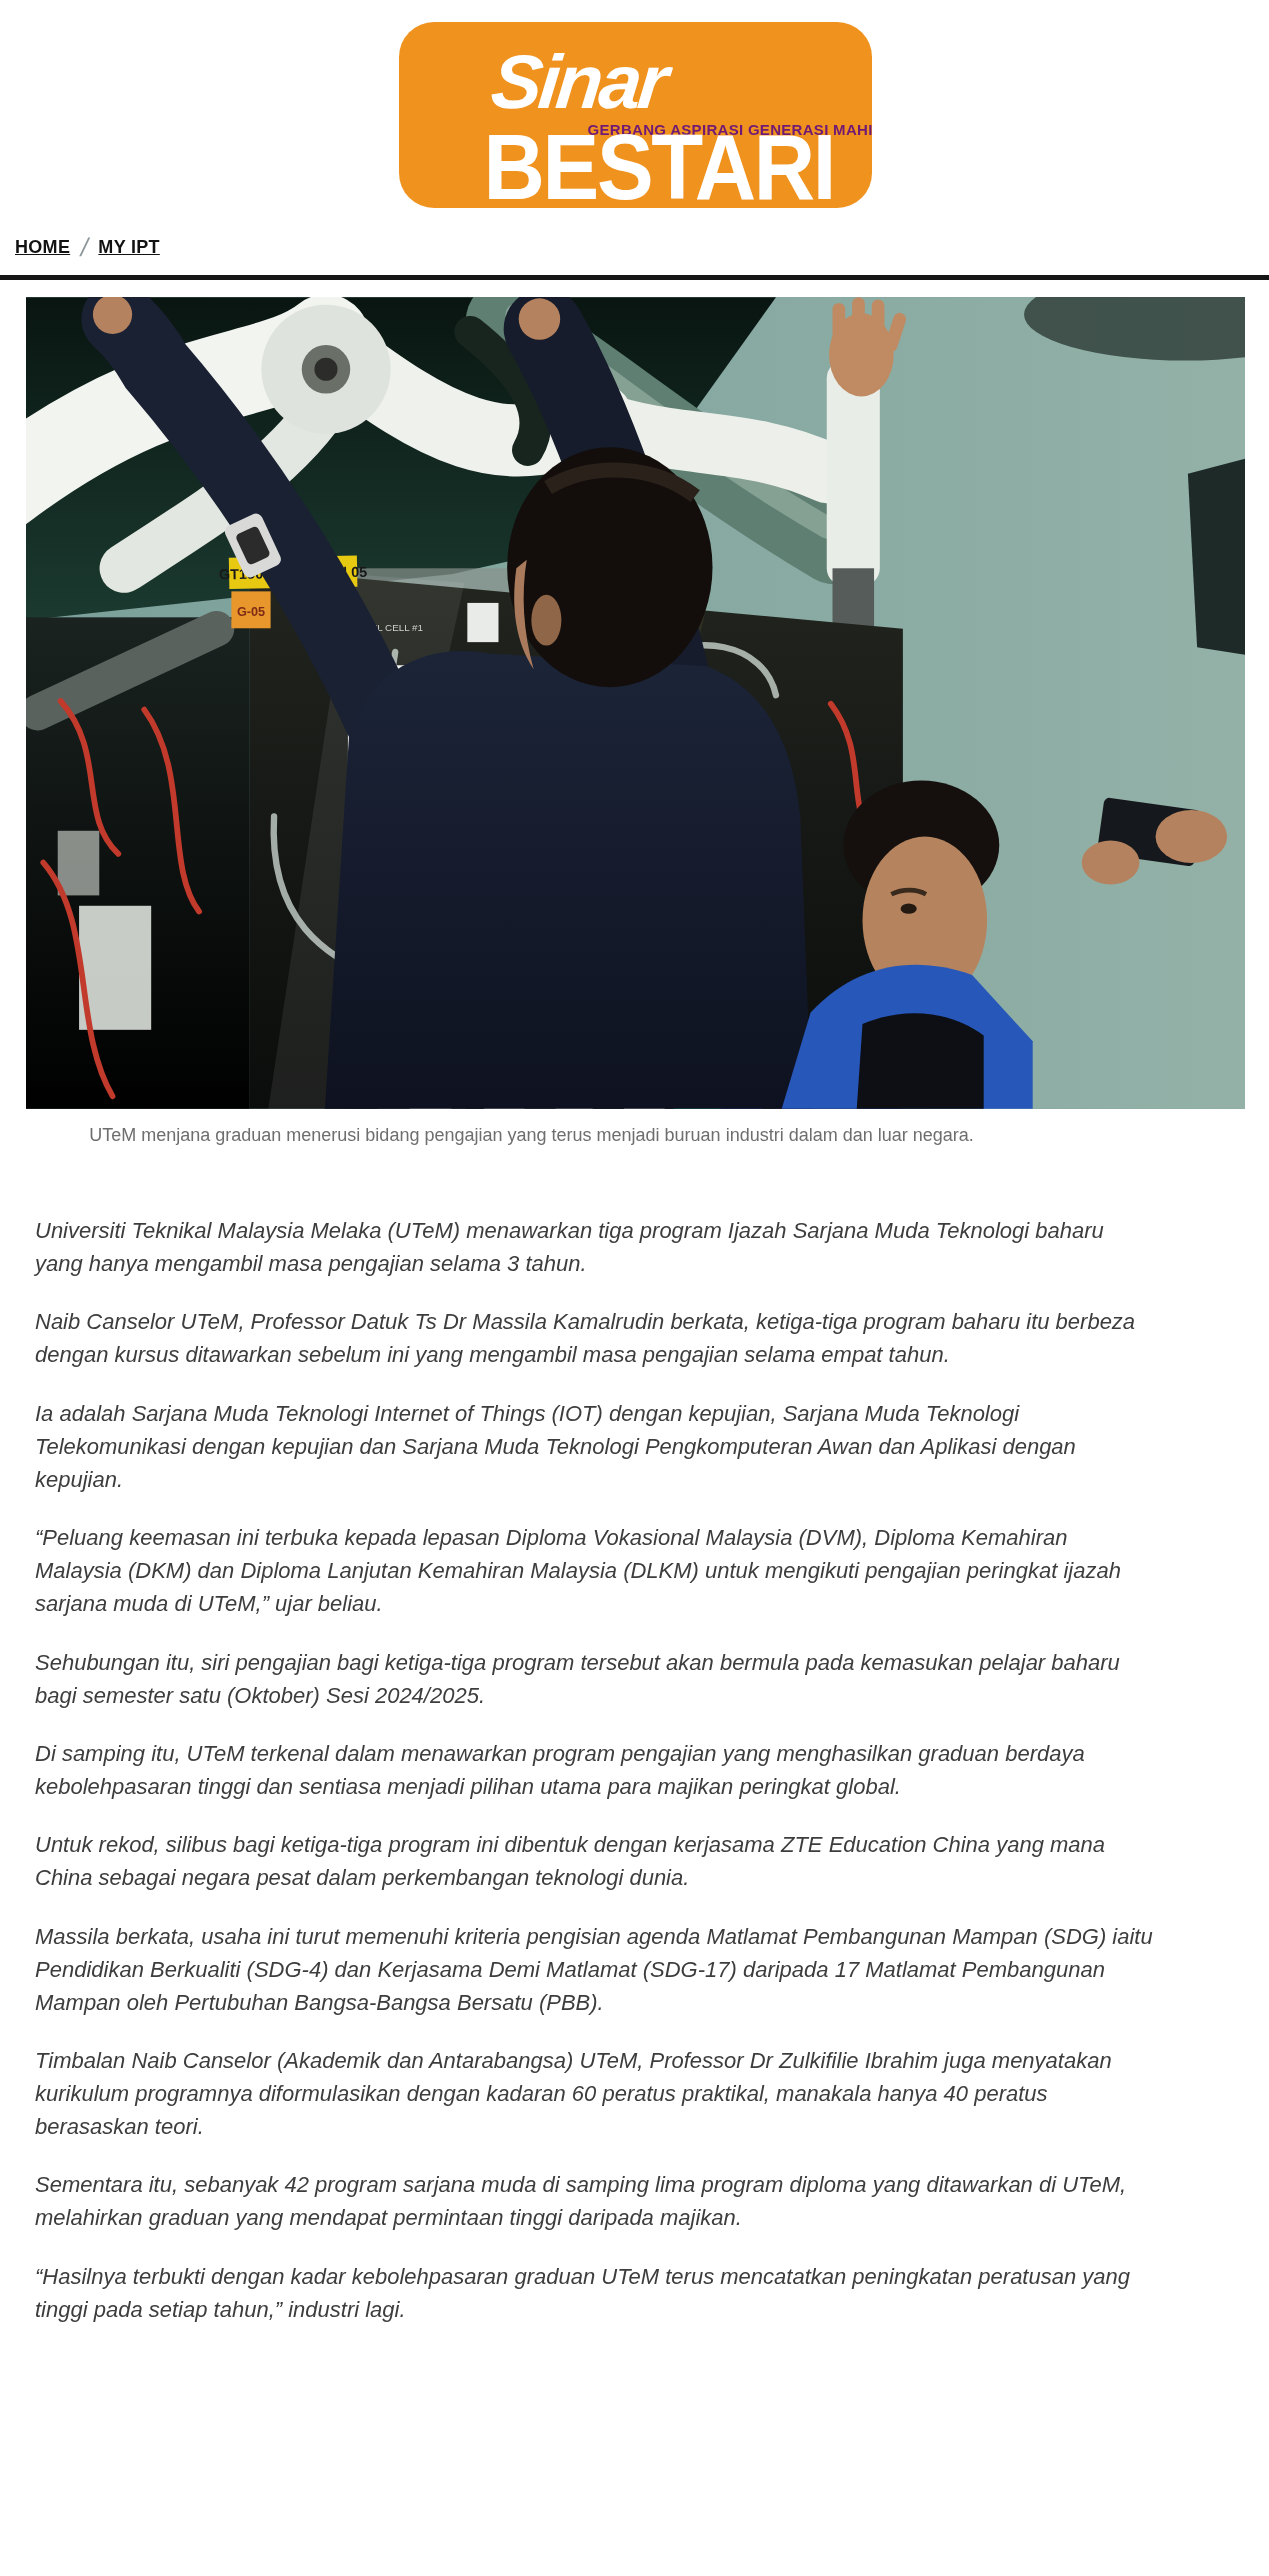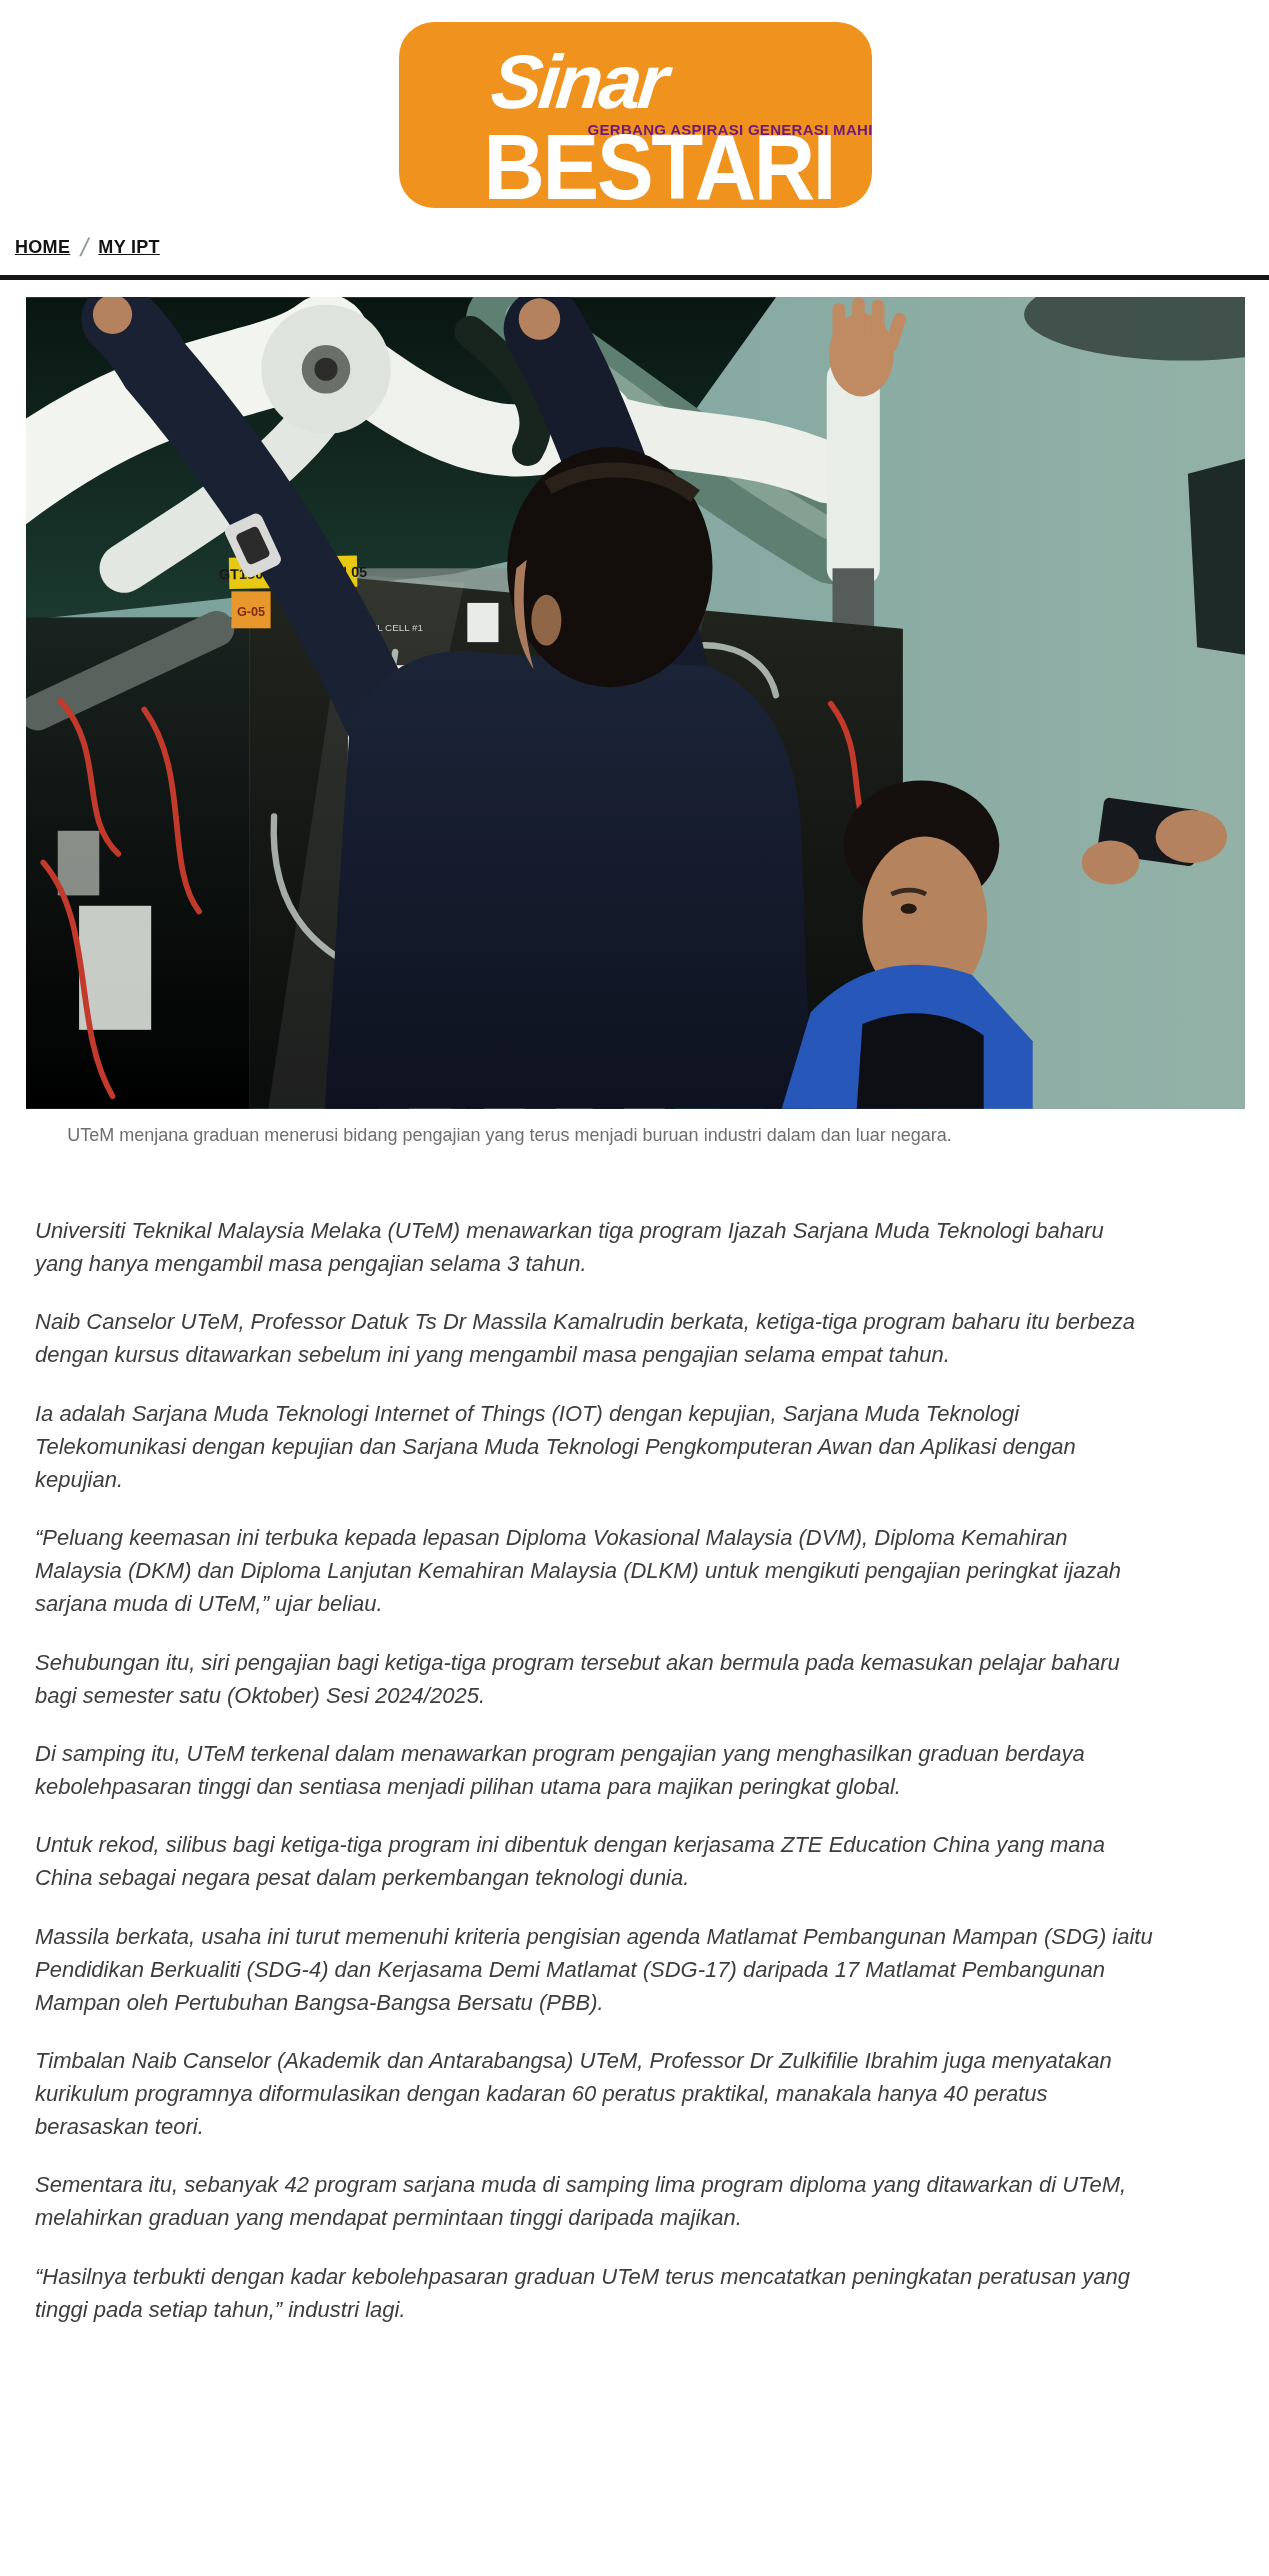--- a/index.html
+++ b/index.html
@@ -20,21 +20,21 @@
     color:#121212;letter-spacing:0.3px;}
   .breadcrumb .crumb{cursor:pointer;text-decoration:underline;}
   .breadcrumb .sep{color:#8d979b;font-weight:normal;font-size:25.4px;margin:0 10.4px;transform:skewX(-12deg);}
 
   .divider{height:4.6px;background:#161616;margin-top:12.7px;width:100%;}
 
   
   figure.photo-figure{margin:17.3px auto 0 auto;width:1219px;}
   .photo-box{width:1219px;height:812px;overflow:hidden;background:#7ea29a;}
   .photo-box svg{display:block;}
-  figcaption{margin-top:16px;text-align:center;color:#6e6e6e;font-size:18px;width:1018px;margin-left:-25px;}
+  figcaption{margin-top:16px;text-align:center;color:#6e6e6e;font-size:18px;width:1018px;margin-left:-25px;padding-left:22px;}
 
   
   h1.headline{margin:44px 0 0 31px;font-size:52px;line-height:1.08;color:#1f2733;font-weight:bold;
     letter-spacing:-1.2px;}
   .byline{margin:38px 0 0 15px;display:flex;align-items:baseline;gap:28px;font-size:18px;color:#1e1e1e;}
   .byline .author{letter-spacing:0.3px;}
   .article{margin:68px 0 0 35px;width:1119px;}
   .article p{margin:0 0 25.4px 0;font-size:22px;line-height:33px;color:#3d3d3d;font-style:italic;}
 </style>
 </head>

